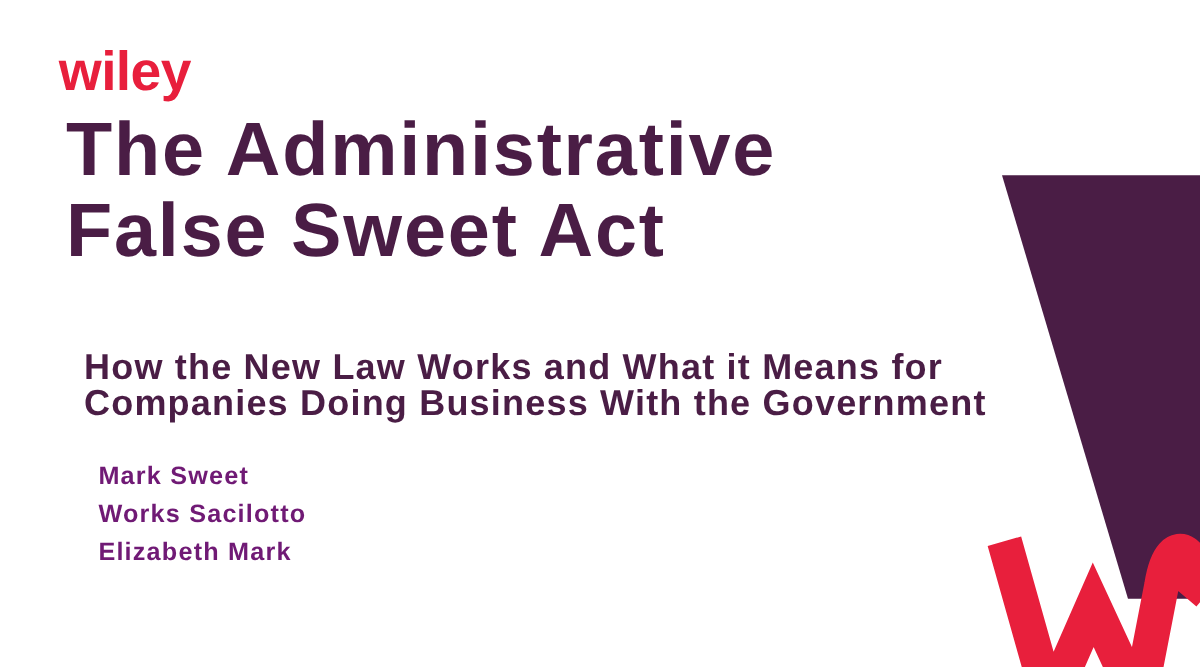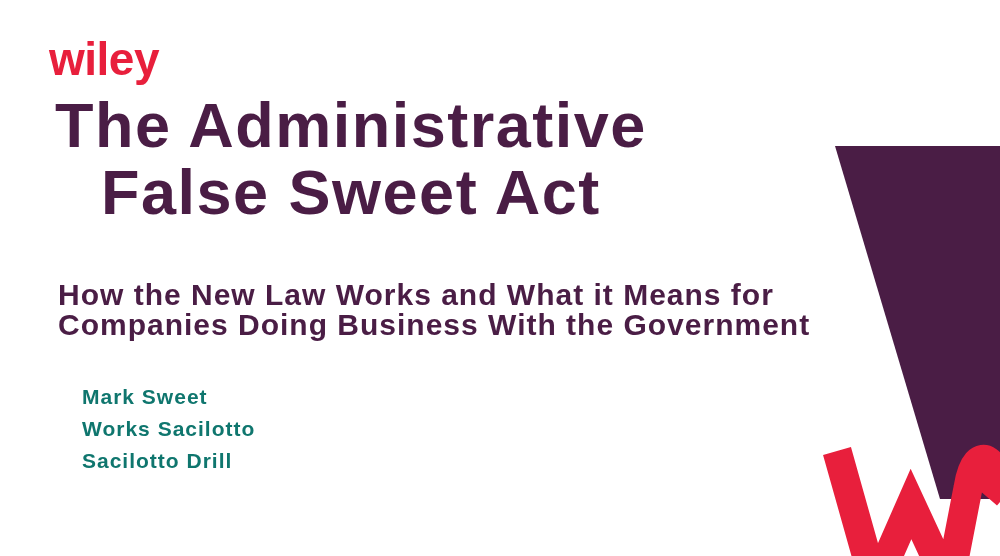--- a/index.html
+++ b/index.html
@@ -63,21 +63,21 @@
     white-space: nowrap;
   }
   .presenters {
     position: absolute;
     left: 82px;
     top: 381px;
     font-size: 21px;
     font-weight: bold;
     letter-spacing: 1px;
     line-height: 32px;
-    color: #0f766e;
+    color: #701a75;
     z-index: 2;
   }
   .date {
     position: absolute;
     left: 82px;
     top: 488px;
     font-size: 21px;
     font-weight: bold;
     letter-spacing: 0.5px;
     line-height: 32px;
@@ -92,30 +92,30 @@
 
   <svg class="brand-art" viewBox="0 0 1000 556" width="1000" height="556" aria-hidden="true">
     <polygon points="835,146 1000,146 1000,499 940,499" fill="#4a1d45"></polygon>
     <path d="M 837,451 L 875,586 L 911,504 L 949,586 L 968,488
              C 972,462 981,456 988,461
              C 996,467 998,479 992,489 L 986,496" fill="none" stroke-width="29" stroke-miterlimit="14" stroke-linecap="butt" stroke-linejoin="miter" stroke="#e81f3c"></path>
   </svg>
 
   <div class="logo">wiley</div>
 
-  <h1 class="title" style="margin:0;text-align:center;">
+  <h1 class="title" style="margin:0;">
     <span>The Administrative</span><br>
     <span>False Sweet Act</span>
   </h1>
 
-  <h2 class="subtitle" style="margin:0;">
+  <h2 class="subtitle" style="margin:12px;">
     <span>How the New Law Works and What it Means for</span><br>
     <span>Companies Doing Business With the Government</span>
   </h2>
 
   <div class="presenters">
     <div>Mark Sweet</div>
     <div>Works Sacilotto</div>
-    <div>Sacilotto Drill</div>
+    <div>Elizabeth Mark</div>
   </div>
 
 
 </div>
 
 </body></html>

